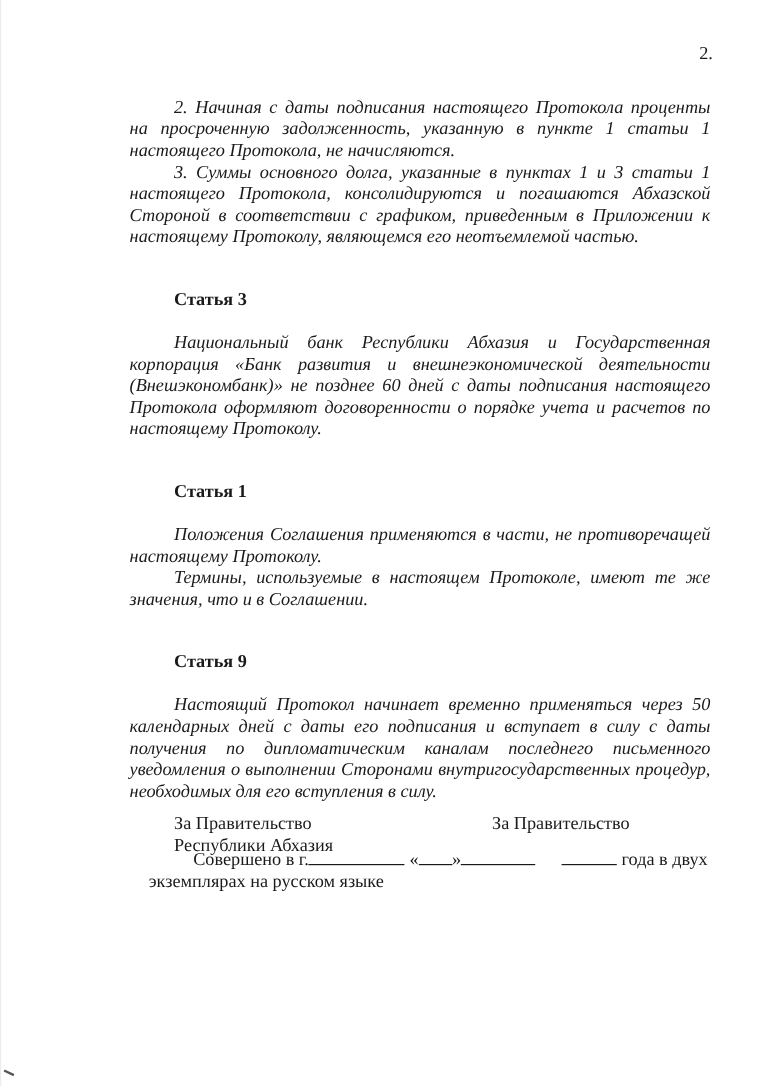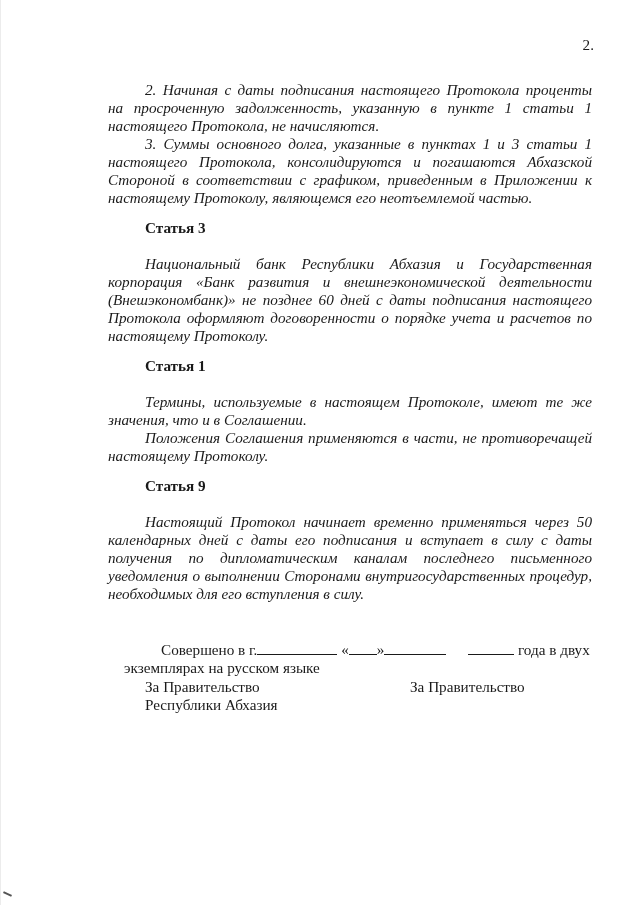--- a/index.html
+++ b/index.html
@@ -7,21 +7,21 @@
   .page {
     position: absolute; left: 0; top: 0; width: 640px; height: 905px;
     background: #ffffff; color: #1a1a1a;
     font-family: "Liberation Serif", "DejaVu Serif", serif;
     font-size: 15.2px; line-height: 18px;
   }
   .page-number { position: absolute; top: 36px; right: 46px; font-size: 15.2px; }
   .body-text { position: absolute; left: 108px; top: 81px; width: 484px; }
   p { margin: 0; text-align: justify; text-indent: 37px; font-style: italic; }
   .heading { font-weight: bold; margin: 0; padding-left: 37px; }
-  .gap-heading-before { margin-top: 12px; }
+  .gap-heading-before { margin-top: 34px; }
   .gap-heading-after { margin-bottom: 18px; }
   .closing { margin-top: 37px; margin-left: 16px; }
   .blank { display: inline-block; border-bottom: 1px solid #1a1a1a; height: 14px; vertical-align: baseline; }
   .signatures { position: absolute; top: 678px; left: 145px; width: 440px; }
   .sig { position: absolute; top: 0; }
   .sig.right { left: 265px; }
   .scan-mark { position: absolute; left: 3px; top: 893px; width: 9px; height: 2px; background: #555; transform: rotate(25deg); }
   .scan-edge { position: absolute; left: 0; top: 0; width: 1px; height: 905px; background: #ececec; }
 </style>
 </head>
@@ -32,22 +32,22 @@
   <div class="page-number">2.</div>
 
   <div class="body-text">
     <p>2. Начиная с даты подписания настоящего Протокола проценты на просроченную задолженность, указанную в пункте 1 статьи 1 настоящего Протокола, не начисляются.</p>
     <p>3. Суммы основного долга, указанные в пунктах 1 и 3 статьи 1 настоящего Протокола, консолидируются и погашаются Абхазской Стороной в соответствии с графиком, приведенным в Приложении к настоящему Протоколу, являющемся его неотъемлемой частью.</p>
 
     <div class="heading gap-heading-before gap-heading-after">Статья 3</div>
     <p>Национальный банк Республики Абхазия и Государственная корпорация «Банк развития и внешнеэкономической деятельности (Внешэкономбанк)» не позднее 60 дней с даты подписания настоящего Протокола оформляют договоренности о порядке учета и расчетов по настоящему Протоколу.</p>
 
     <div class="heading gap-heading-before gap-heading-after">Статья 1</div>
+    <p>Положения Соглашения применяются в части, не противоречащей настоящему Протоколу.</p>
     <p>Термины, используемые в настоящем Протоколе, имеют те же значения, что и в Соглашении.</p>
-    <p>Положения Соглашения применяются в части, не противоречащей настоящему Протоколу.</p>
 
     <div class="heading gap-heading-before gap-heading-after">Статья 9</div>
     <p>Настоящий Протокол начинает временно применяться через 50 календарных дней с даты его подписания и вступает в силу с даты получения по дипломатическим каналам последнего письменного уведомления о выполнении Сторонами внутригосударственных процедур, необходимых для его вступления в силу.</p>
 
     <div class="closing">
       <div style="padding-left:37px; white-space:nowrap;">
         <span>Совершено в г.</span><span class="blank" style="width:80px;"></span>
         <span>«</span><span class="blank" style="width:28px;"></span><span>»</span><span class="blank" style="width:62px;"></span>
         <span style="display:inline-block;width:18px;"></span><span class="blank" style="width:46px;"></span>
         <span>года в двух</span>

